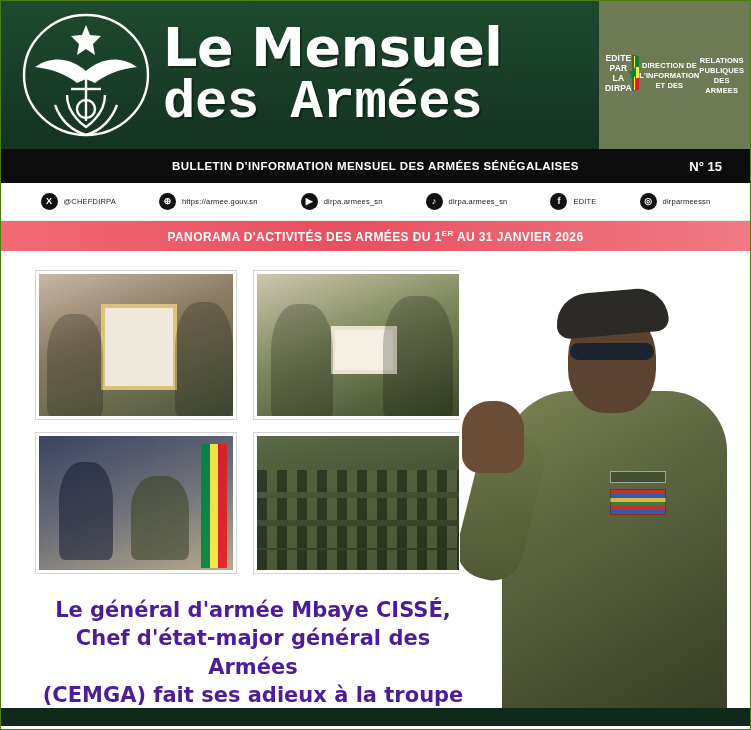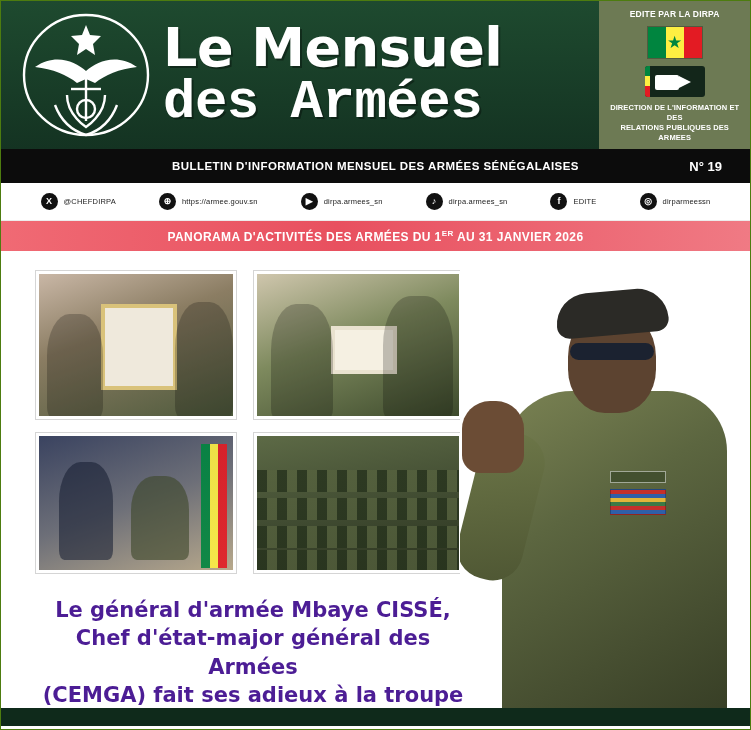--- a/index.html
+++ b/index.html
@@ -55,21 +55,20 @@
     line-height: 1.02;
     text-shadow: 2px 2px 0 rgba(0,0,0,.35);
   }
   .masthead-right {
     width: 151px;
     background: #6d7a54;
     color: #ffffff;
     text-align: center;
     padding: 8px 6px 6px 6px;
     display: flex;
-    flex-direction: column;
     align-items: center;
   }
   .edite-label {
     font-size: 8.5px;
     font-weight: bold;
     letter-spacing: .2px;
     margin-bottom: 7px;
   }
   .flag {
     width: 56px; height: 36px;
@@ -380,21 +379,21 @@
         <div class="cam-lens"></div>
       </div>
       <div class="dirpa-sub">DIRECTION DE L'INFORMATION ET DES</div>
       <div class="dirpa-sub">RELATIONS PUBLIQUES DES ARMEES</div>
     </div>
   </div>
 
   <div class="subbar">
     <div class="subbar-text">BULLETIN D'INFORMATION MENSUEL DES ARMÉES SÉNÉGALAISES</div>
     <div class="issue-no">
-      <span>N°</span>&nbsp;<span>19</span>
+      <span>N°</span>&nbsp;<span>15</span>
     </div>
   </div>
 
   <div class="socialbar">
     <div class="social-item">
       <span class="social-icon">X</span>
       <span class="social-label">@CHEFDIRPA</span>
     </div>
     <div class="social-item">
       <span class="social-icon">⊕</span>

